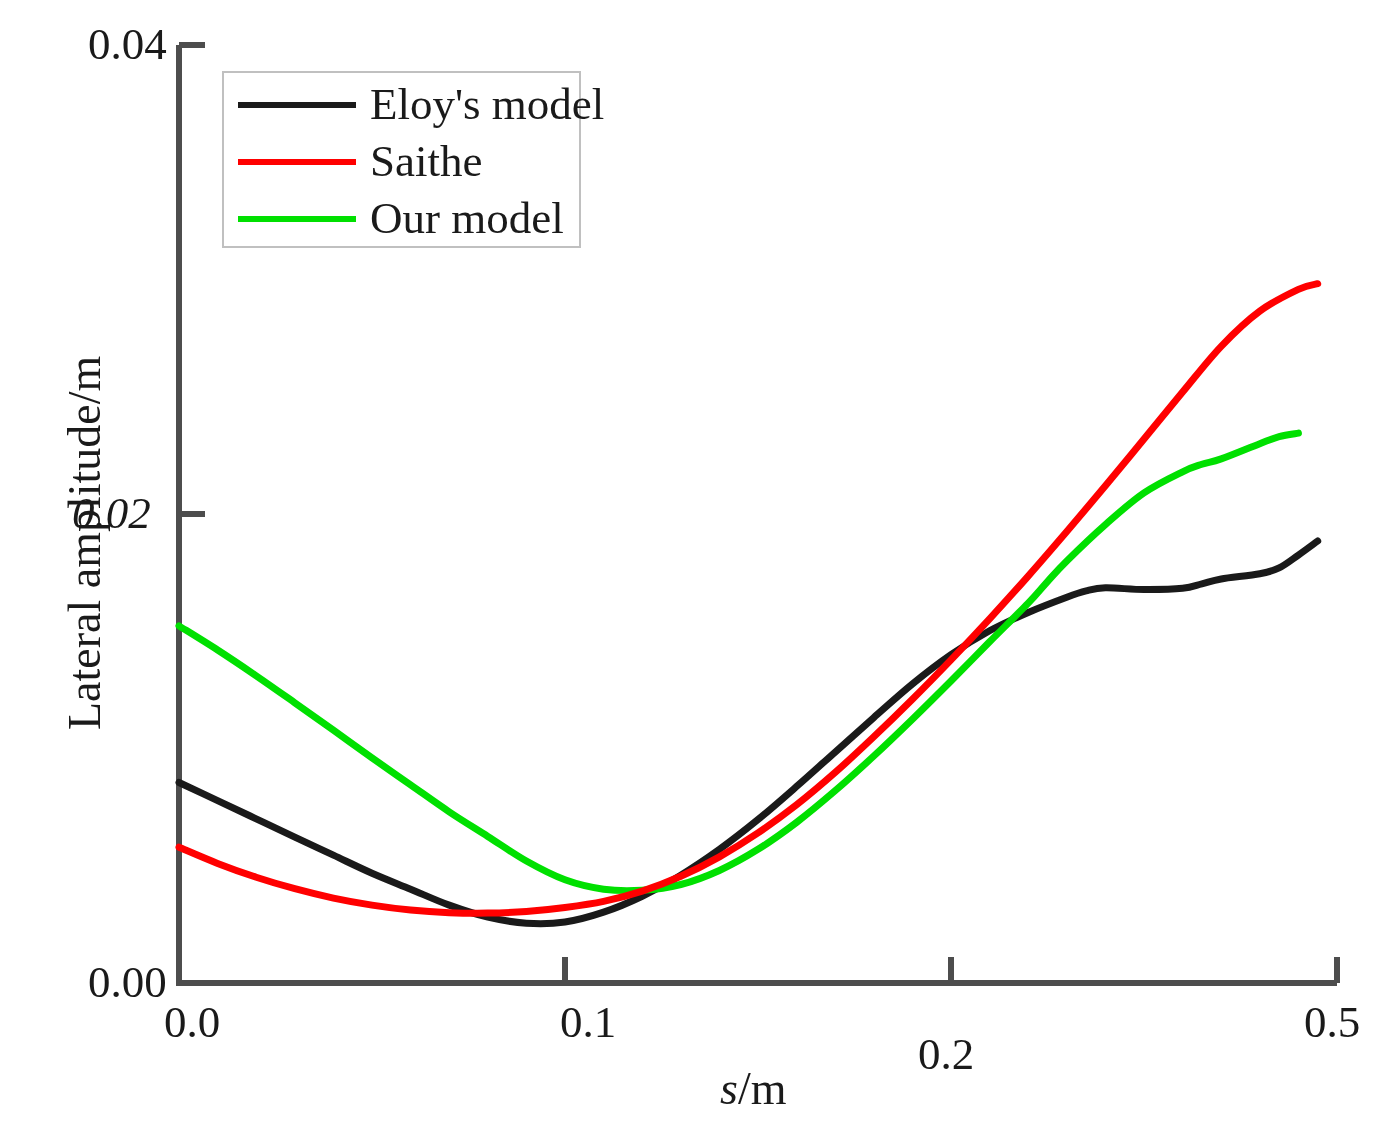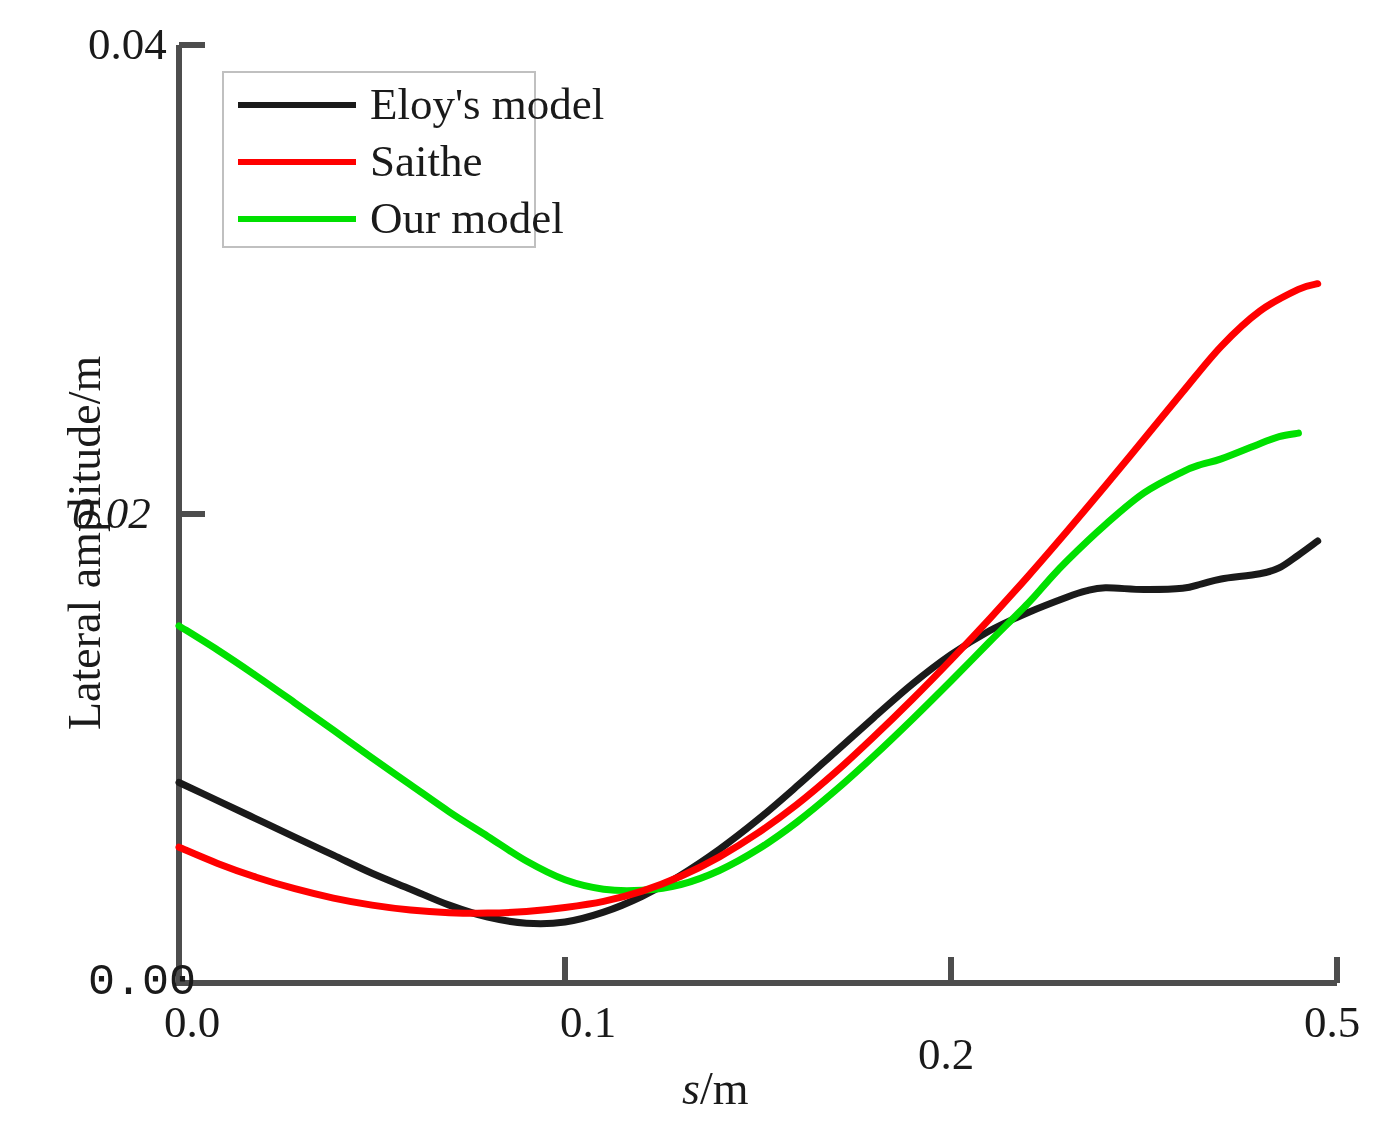--- a/index.html
+++ b/index.html
@@ -52,21 +52,21 @@
     font-family: "Liberation Serif", "DejaVu Serif", serif;
     line-height: 1;
   }
   .xlabel-txt i {
     font-style: italic;
   }
   #legend-box {
     position: absolute;
     left: 222px;
     top: 71px;
-    width: 314px;
+    width: 359px;
     height: 177px;
     border: 2px solid #c0c0c0;
     background: #ffffff;
     box-sizing: border-box;
   }
   .legend-row {
     position: absolute;
     left: 0;
     width: 100%;
     height: 59px;
@@ -115,30 +115,30 @@
 
     <g id="series-group">
         <path d="M 179.00 782.50 C 185.43 785.51, 204.73 794.50, 217.60 800.56 C 230.47 806.62, 243.33 812.75, 256.20 818.85 C 269.07 824.95, 281.93 831.08, 294.80 837.14 C 307.67 843.20, 320.53 849.18, 333.40 855.20 C 346.27 861.22, 359.13 867.59, 372.00 873.25 C 384.87 878.92, 397.73 883.88, 410.60 889.20 C 423.47 894.52, 436.33 900.50, 449.20 905.15 C 462.07 909.80, 474.93 914.10, 487.80 917.11 C 500.67 920.11, 513.53 922.38, 526.40 923.20 C 539.27 924.02, 552.13 923.87, 565.00 922.03 C 577.87 920.19, 590.73 916.48, 603.60 912.18 C 616.47 907.88, 629.33 902.41, 642.20 896.24 C 655.07 890.06, 667.93 882.95, 680.80 875.13 C 693.67 867.31, 706.53 858.60, 719.40 849.34 C 732.27 840.07, 745.13 830.03, 758.00 819.55 C 770.87 809.08, 783.73 797.75, 796.60 786.49 C 809.47 775.23, 822.33 763.51, 835.20 752.02 C 848.07 740.53, 860.93 728.88, 873.80 717.55 C 886.67 706.21, 899.53 694.49, 912.40 684.01 C 925.27 673.54, 938.13 663.57, 951.00 654.70 C 963.87 645.83, 976.73 637.82, 989.60 630.78 C 1002.47 623.75, 1015.33 618.08, 1028.20 612.49 C 1041.07 606.90, 1057.15 600.84, 1066.80 597.25 C 1076.45 593.65, 1079.67 592.48, 1086.10 590.92 C 1092.53 589.35, 1095.75 588.10, 1105.40 587.87 C 1115.05 587.63, 1131.13 589.43, 1144.00 589.51 C 1156.87 589.59, 1172.95 589.27, 1182.60 588.34 C 1192.25 587.40, 1195.47 585.44, 1201.90 583.88 C 1208.33 582.32, 1211.55 580.64, 1221.20 578.96 C 1230.85 577.28, 1250.15 575.63, 1259.80 573.80 C 1269.45 571.96, 1272.67 571.06, 1279.10 567.93 C 1285.53 564.81, 1291.97 559.53, 1298.40 555.04 C 1304.83 550.54, 1314.48 543.31, 1317.70 540.97" fill="none" stroke="#1a1a1a" stroke-width="7" stroke-linecap="round" stroke-linejoin="round"></path>
         <path d="M 179.00 625.86 C 185.43 629.88, 204.73 641.69, 217.60 650.01 C 230.47 658.33, 243.33 667.01, 256.20 675.81 C 269.07 684.60, 281.93 693.71, 294.80 702.77 C 307.67 711.84, 320.53 721.02, 333.40 730.21 C 346.27 739.39, 359.13 748.77, 372.00 757.88 C 384.87 766.99, 397.73 775.86, 410.60 784.85 C 423.47 793.84, 436.33 803.22, 449.20 811.82 C 462.07 820.41, 474.93 828.23, 487.80 836.44 C 500.67 844.64, 513.53 853.83, 526.40 861.06 C 539.27 868.29, 552.13 875.13, 565.00 879.82 C 577.87 884.51, 590.73 887.48, 603.60 889.20 C 616.47 890.92, 629.33 890.92, 642.20 890.14 C 655.07 889.36, 667.93 887.79, 680.80 884.51 C 693.67 881.23, 706.53 876.30, 719.40 870.44 C 732.27 864.58, 745.13 857.35, 758.00 849.34 C 770.87 841.32, 783.73 832.14, 796.60 822.37 C 809.47 812.60, 822.33 801.77, 835.20 790.71 C 848.07 779.65, 860.93 767.92, 873.80 756.00 C 886.67 744.08, 899.53 731.69, 912.40 719.19 C 925.27 706.68, 938.13 693.86, 951.00 680.96 C 963.87 668.07, 976.73 654.78, 989.60 641.80 C 1002.47 628.83, 1018.55 613.15, 1028.20 603.11 C 1037.85 593.07, 1041.07 588.57, 1047.50 581.54 C 1053.93 574.50, 1057.15 570.40, 1066.80 560.90 C 1076.45 551.40, 1092.53 535.89, 1105.40 524.55 C 1118.27 513.22, 1131.13 501.69, 1144.00 492.90 C 1156.87 484.10, 1172.95 476.56, 1182.60 471.79 C 1192.25 467.02, 1195.47 466.44, 1201.90 464.29 C 1208.33 462.14, 1211.55 462.33, 1221.20 458.89 C 1230.85 455.45, 1250.15 447.36, 1259.80 443.65 C 1269.45 439.94, 1272.67 438.37, 1279.10 436.62 C 1285.53 434.86, 1295.18 433.68, 1298.40 433.10" fill="none" stroke="#00e000" stroke-width="7" stroke-linecap="round" stroke-linejoin="round"></path>
         <path d="M 179.00 847.22 C 185.43 849.92, 204.73 858.40, 217.60 863.40 C 230.47 868.41, 243.33 873.02, 256.20 877.24 C 269.07 881.46, 281.93 885.25, 294.80 888.73 C 307.67 892.21, 320.53 895.38, 333.40 898.11 C 346.27 900.85, 359.13 903.15, 372.00 905.15 C 384.87 907.14, 397.73 908.82, 410.60 910.07 C 423.47 911.32, 436.33 912.14, 449.20 912.65 C 462.07 913.16, 474.93 913.31, 487.80 913.12 C 500.67 912.92, 513.53 912.42, 526.40 911.48 C 539.27 910.54, 552.13 909.17, 565.00 907.49 C 577.87 905.81, 590.73 904.13, 603.60 901.39 C 616.47 898.66, 629.33 895.26, 642.20 891.08 C 655.07 886.89, 667.93 882.01, 680.80 876.30 C 693.67 870.60, 706.53 864.07, 719.40 856.84 C 732.27 849.61, 745.13 841.60, 758.00 832.92 C 770.87 824.24, 783.73 814.86, 796.60 804.78 C 809.47 794.70, 822.33 783.75, 835.20 772.42 C 848.07 761.08, 860.93 748.97, 873.80 736.77 C 886.67 724.58, 899.53 712.07, 912.40 699.25 C 925.27 686.44, 938.13 673.26, 951.00 659.86 C 963.87 646.45, 976.73 632.77, 989.60 618.82 C 1002.47 604.87, 1015.33 590.68, 1028.20 576.14 C 1041.07 561.60, 1053.93 546.63, 1066.80 531.59 C 1079.67 516.54, 1092.53 501.30, 1105.40 485.86 C 1118.27 470.42, 1131.13 454.59, 1144.00 438.96 C 1156.87 423.33, 1169.73 407.50, 1182.60 392.06 C 1195.47 376.62, 1208.33 359.82, 1221.20 346.33 C 1234.07 332.85, 1246.93 320.65, 1259.80 311.16 C 1272.67 301.66, 1288.75 293.92, 1298.40 289.35 C 1308.05 284.78, 1314.48 284.66, 1317.70 283.72" fill="none" stroke="#ff0000" stroke-width="7" stroke-linecap="round" stroke-linejoin="round"></path>
       </g>
   </svg>
 
   <div class="tick-label" style="left:88px; top:22px;">0.04</div>
   <div class="tick-label" style="left:72px; top:491px;font-style:italic;">0.02</div>
-  <div class="tick-label" style="left:88px; top:960px;font-family:Liberation Mono, monospace;">0.00</div>
+  <div class="tick-label" style="left:88px; top:960px;">0.00</div>
 
   <div class="tick-label" style="left:164px; top:1000px;">0.0</div>
   <div class="tick-label" style="left:532px; top:1000px;margin-left:28px;">0.1</div>
   <div class="tick-label" style="left:918px; top:1000px;margin-top:32px;">0.2</div>
   <div class="tick-label" style="left:1304px; top:1000px;">0.5</div>
 
   <div class="ylabel-txt" style="left:62px; top:730px; transform: rotate(-90deg);">Lateral amplitude/m</div>
 
-  <div class="xlabel-txt" style="left:682px; top:1066px;"><i>s</i><span>/m</span></div>
+  <div class="xlabel-txt" style="left:720px; top:1066px;"><i>s</i><span>/m</span></div>
 
   <div id="legend-box">
     <div class="legend-row" style="top:2px;">
       <span class="legend-swatch" id="sw0" style="background: rgb(26, 26, 26);"></span>
       <span class="legend-text">Eloy's model</span>
     </div>
     <div class="legend-row" style="top:59px;">
       <span class="legend-swatch" id="sw1" style="background: rgb(255, 0, 0);"></span>
       <span class="legend-text">Saithe</span>
     </div>

